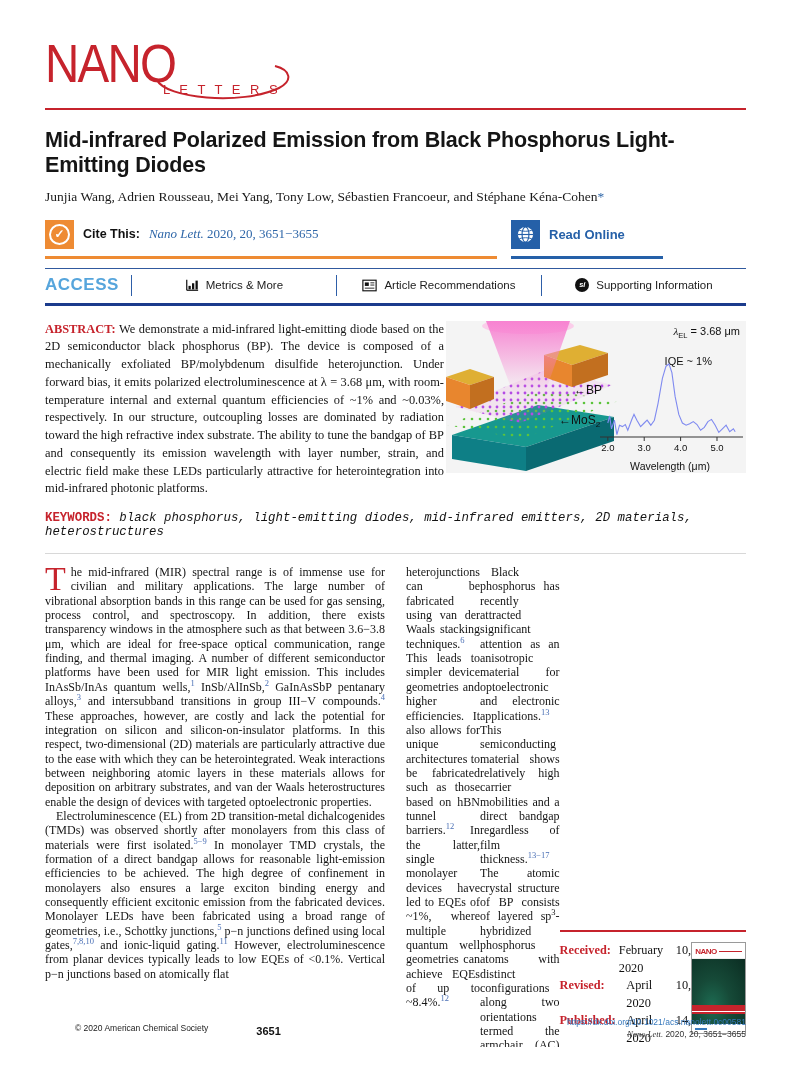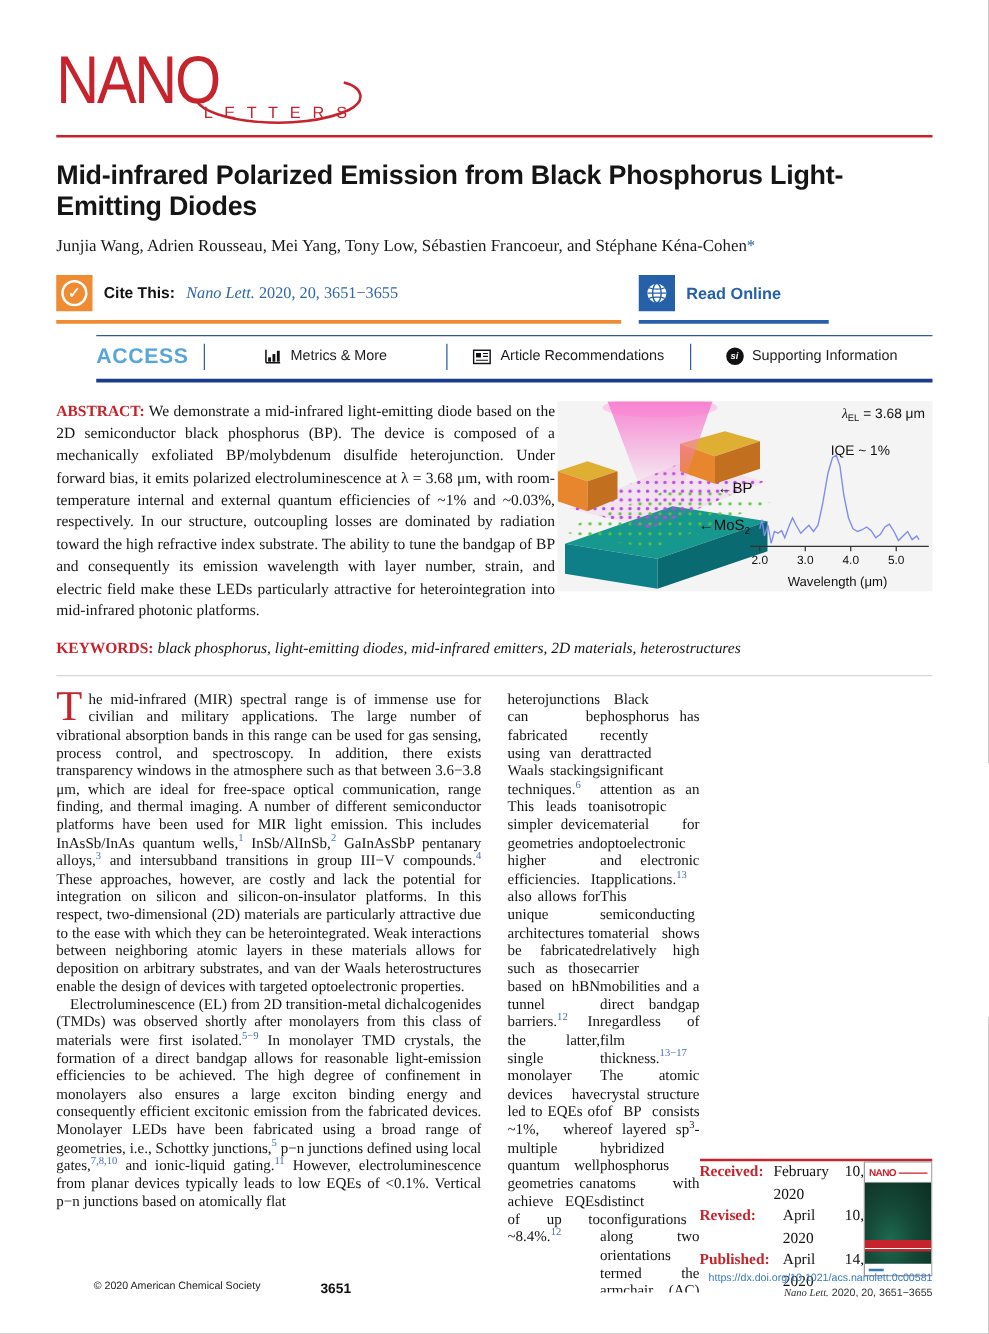--- a/index.html
+++ b/index.html
@@ -33,21 +33,21 @@
   .cite-text{font-size:13px;color:#2E66A8;white-space:nowrap;}
   .cite-journal{font-style:italic;}
   .cite-right{flex:0 0 152px;display:flex;align-items:center;gap:9px;
               border-bottom:3px solid #2560A8;padding-bottom:7px;}
   .globe-sq{width:29px;height:29px;background:#2560A8;display:flex;align-items:center;
             justify-content:center;flex:0 0 29px;}
   .read-online{font:bold 13px "Liberation Sans",sans-serif;color:#2560A8;white-space:nowrap;}
 
   
   .access-bar{margin-top:9px;border-top:1px solid #30599E;border-bottom:3px solid #1B3B8C;
-              display:flex;align-items:center;padding:6px 0 7px 0;margin-left:32px;}
+              display:flex;align-items:center;padding:6px 0 7px 0;}
   .access-word{font:bold 17px "Liberation Sans",sans-serif;color:#56A5DC;letter-spacing:0.5px;
                margin-right:12px;}
   .vdiv{width:1px;height:21px;background:#2E5FA8;}
   .access-item{flex:1;display:flex;align-items:center;justify-content:center;gap:7px;
                font:11.5px "Liberation Sans",sans-serif;color:#1c1c1c;cursor:pointer;}
   .si-circle{width:14px;height:14px;border-radius:50%;background:#111;color:#fff;
              font:bold 7.5px/14px "Liberation Sans",sans-serif;text-align:center;font-style:italic;}
 
   
   .abstract-row{margin-top:15px;display:flex;gap:2px;}
@@ -60,37 +60,37 @@
   .spec{position:absolute;right:0;top:4px;width:152px;height:148px;}
   .ann1{position:absolute;right:6px;top:0;font:11px "Liberation Sans",sans-serif;color:#111;}
   .ann1 .lam{font-family:"Liberation Serif",serif;font-style:italic;}
   .ann1 sub{font-size:7.5px;}
   .ann2{position:absolute;right:34px;top:30px;font:11px "Liberation Sans",sans-serif;color:#111;}
   #spectrum-svg{position:absolute;left:0;bottom:18px;}
   .xlabel{position:absolute;bottom:1px;left:0;width:100%;text-align:center;
           font:10.5px "Liberation Sans",sans-serif;color:#111;}
 
   
-  .keywords{margin-top:13px;font-size:12.4px;}
+  .keywords{margin-top:13px;font-size:12.4px;font-family:Liberation Mono, monospace;}
   .kw-text{font-style:italic;}
 
   .soft-rule{margin-top:14px;height:1px;background:#d8d8d8;}
 
   
   .columns{margin-top:11px;display:flex;gap:21px;height:482px;overflow:hidden;}
   .col{width:340px;font-size:12px;line-height:14.35px;text-align:justify;}
   .col-right{display:flex;flex-direction:row;}
   .para{margin:0;}
   .para.indent{text-indent:11px;}
   .dropcap{float:left;color:#C6232C;font-size:34px;line-height:27px;padding-right:5px;}
   sup.ref{color:#4a6fb5;font-size:8.5px;line-height:0;}
   sup.sup-plain{color:inherit;font-size:8.5px;line-height:0;}
 
   
-  .received-box{margin-top:auto;border-top:2px solid #C6232C;padding-top:0;
+  .received-box{margin-top:auto;border-top:2px solid #C6232C;padding-top:10px;
                 display:flex;justify-content:space-between;}
   .date-row{display:flex;font-size:12.3px;line-height:17.5px;}
   .date-label{color:#C6232C;font-weight:bold;width:74px;}
   .date-value{color:#111;}
   .cover-thumb{width:66px;height:90px;border:1px solid #9a9a9a;background:#fff;
                display:flex;flex-direction:column;overflow:hidden;}
   .cover-head{height:13px;padding:2px 3px 0 3px;border-bottom:1px solid #eee;display:flex;align-items:center;}
   .cover-logo{font:bold 8px "Liberation Sans",sans-serif;color:#C6232C;letter-spacing:-0.5px;}
   .cover-swash{flex:1;height:1px;background:#C6232C;margin-left:2px;}
   .cover-img{flex:1;position:relative;

